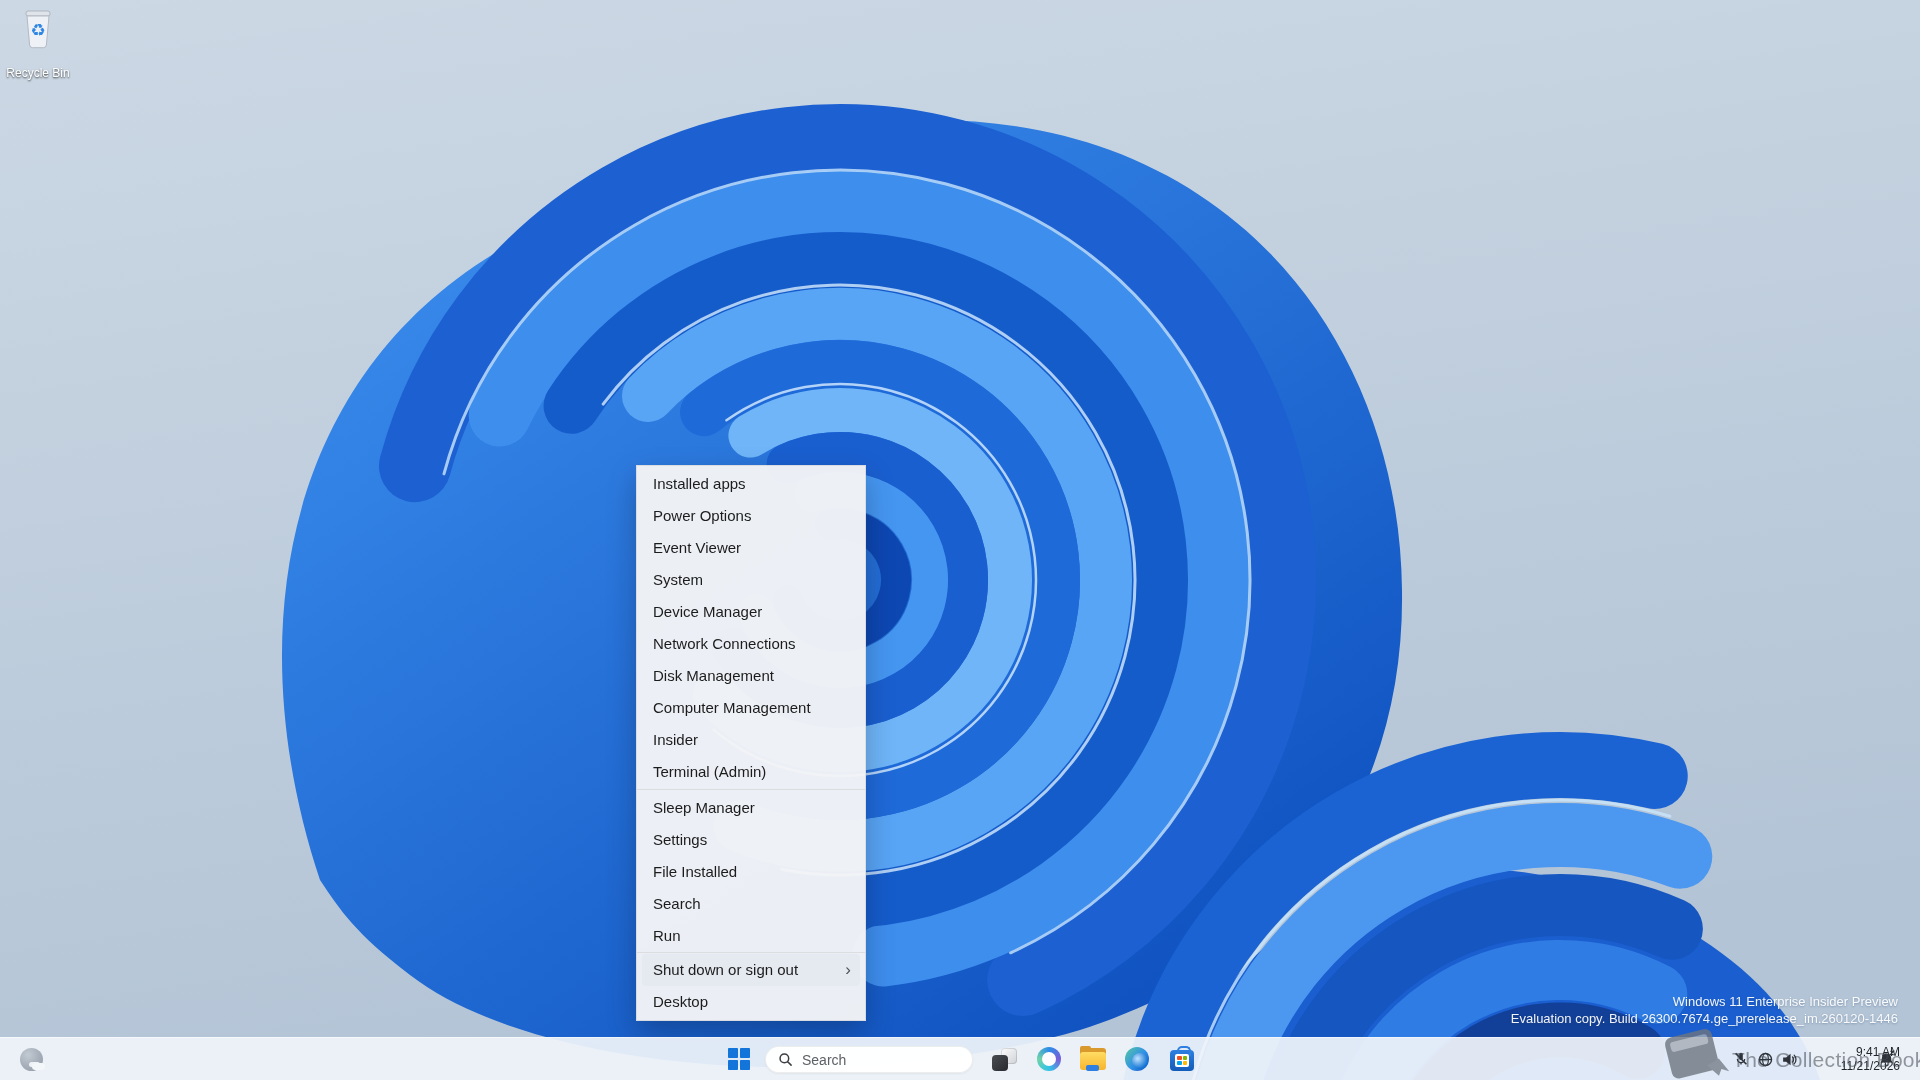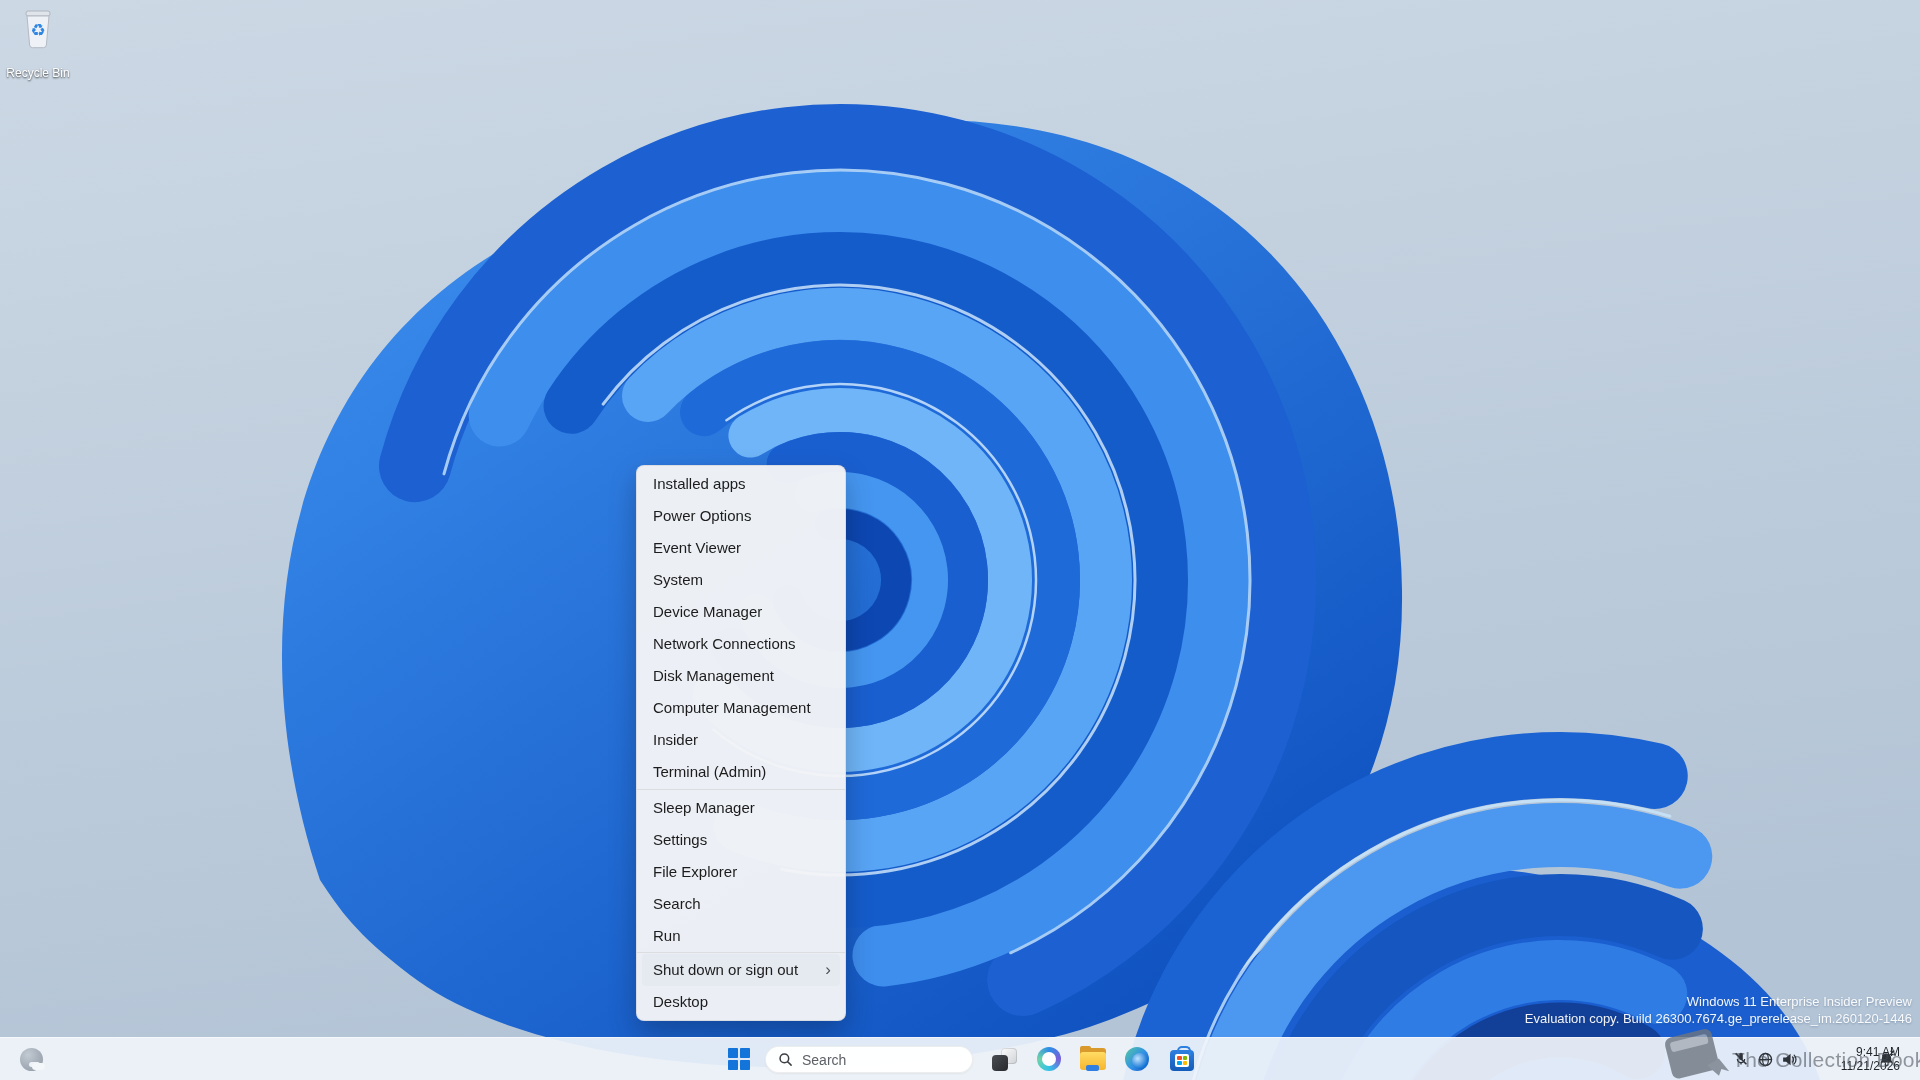--- a/index.html
+++ b/index.html
@@ -5,38 +5,38 @@
   html,body{margin:0;padding:0;background:#000;}
   .screen{position:relative;width:1920px;height:1080px;overflow:hidden;
           font-family:"Liberation Sans",sans-serif;-webkit-font-smoothing:antialiased;}
   .wallpaper{position:absolute;inset:0;width:1920px;height:1080px;display:block;}
 
   
   .recycle{position:absolute;left:6px;top:8px;width:64px;text-align:center;cursor:default;}
   .recycle .lbl{margin-top:16px;font-size:12px;color:#fff;text-shadow:0 1px 2px rgba(0,0,0,.75);}
 
   
-  .winx{position:absolute;left:636px;top:465px;width:210px;box-sizing:border-box;
-        background:rgba(243,244,246,.97);border:1px solid rgba(0,0,0,.08);border-radius:8px;
+  .winx{position:absolute;left:636px;top:465px;width:230px;box-sizing:border-box;
+        background:rgba(243,244,246,.97);border:1px solid rgba(0,0,0,.08);border-radius:0;
         box-shadow:0 12px 28px rgba(0,0,0,.24);padding:2px 0;z-index:30;}
   .mi{position:relative;height:32px;line-height:32px;margin:0 5px;padding:0 11px;
       font-size:15px;color:#1c1c1c;border-radius:4px;white-space:nowrap;cursor:default;}
   .mi.hl{background:#e5eaf1;}
   .mi .arrow{position:absolute;right:9px;top:0;font-size:17px;color:#4f5358;}
   .sep1{height:1px;background:#dcdddf;margin:1px 0 2px;}
   .sep2{height:1px;background:#dcdddf;margin:0 0 1px;}
 
   .submenu{position:absolute;left:839px;top:852px;width:94px;box-sizing:border-box;
         background:rgba(243,244,246,.97);border:1px solid rgba(0,0,0,.08);border-radius:8px;
         box-shadow:0 12px 28px rgba(0,0,0,.24);padding:4px 0;z-index:31;}
   .smi{height:31px;line-height:31px;margin:0 4px;padding:0 12px;font-size:15px;color:#1c1c1c;
        border-radius:4px;white-space:nowrap;cursor:default;}
 
   
-  .os-mark{position:absolute;right:8px;top:993px;text-align:right;z-index:5;
+  .os-mark{position:absolute;right:22px;top:993px;text-align:right;z-index:5;
            color:rgba(255,255,255,.94);font-size:13px;line-height:17px;
            text-shadow:0 1px 2px rgba(40,70,110,.35);}
 
   
   .taskbar{position:absolute;left:0;top:1037px;width:1920px;height:43px;
            background:rgba(240,244,250,.93);border-top:1px solid rgba(255,255,255,.55);
            box-sizing:border-box;z-index:50;}
   .tb-btn{position:absolute;top:2px;width:38px;height:38px;border:none;background:transparent;
           padding:0;display:flex;align-items:center;justify-content:center;border-radius:6px;cursor:pointer;}
   .search-pill{position:absolute;left:765px;top:8px;width:208px;height:27px;border:1px solid rgba(0,0,0,.07);
@@ -157,21 +157,21 @@
     <div class="mi">System</div>
     <div class="mi">Device Manager</div>
     <div class="mi">Network Connections</div>
     <div class="mi">Disk Management</div>
     <div class="mi">Computer Management</div>
     <div class="mi">Insider</div>
     <div class="mi">Terminal (Admin)</div>
     <div class="sep1"></div>
     <div class="mi">Sleep Manager</div>
     <div class="mi">Settings</div>
-    <div class="mi">File Explorer</div>
+    <div class="mi">File Installed</div>
     <div class="mi">Search</div>
     <div class="mi">Run</div>
     <div class="sep2"></div>
     <div class="mi hl">
       <span>Shut down or sign out</span>
       <span class="arrow">›</span>
     </div>
     <div class="mi">Desktop</div>
   </div>
 

